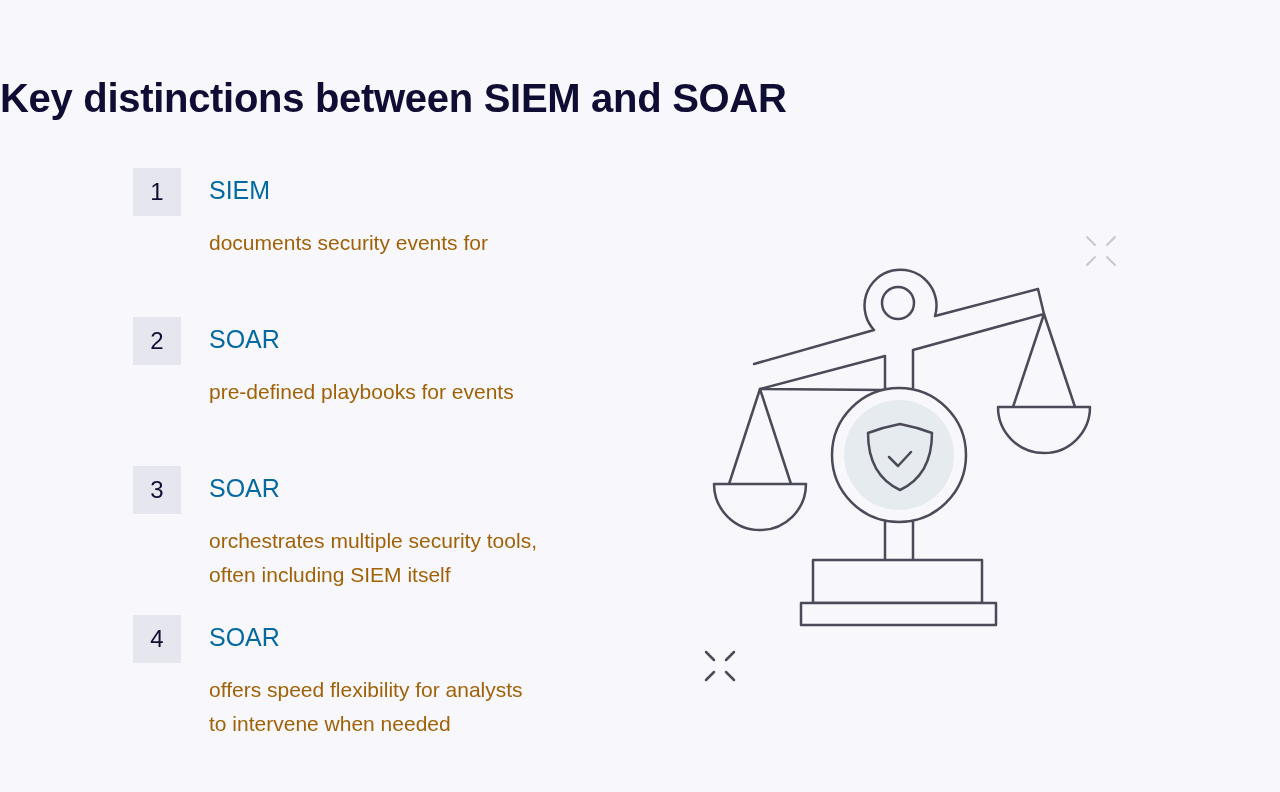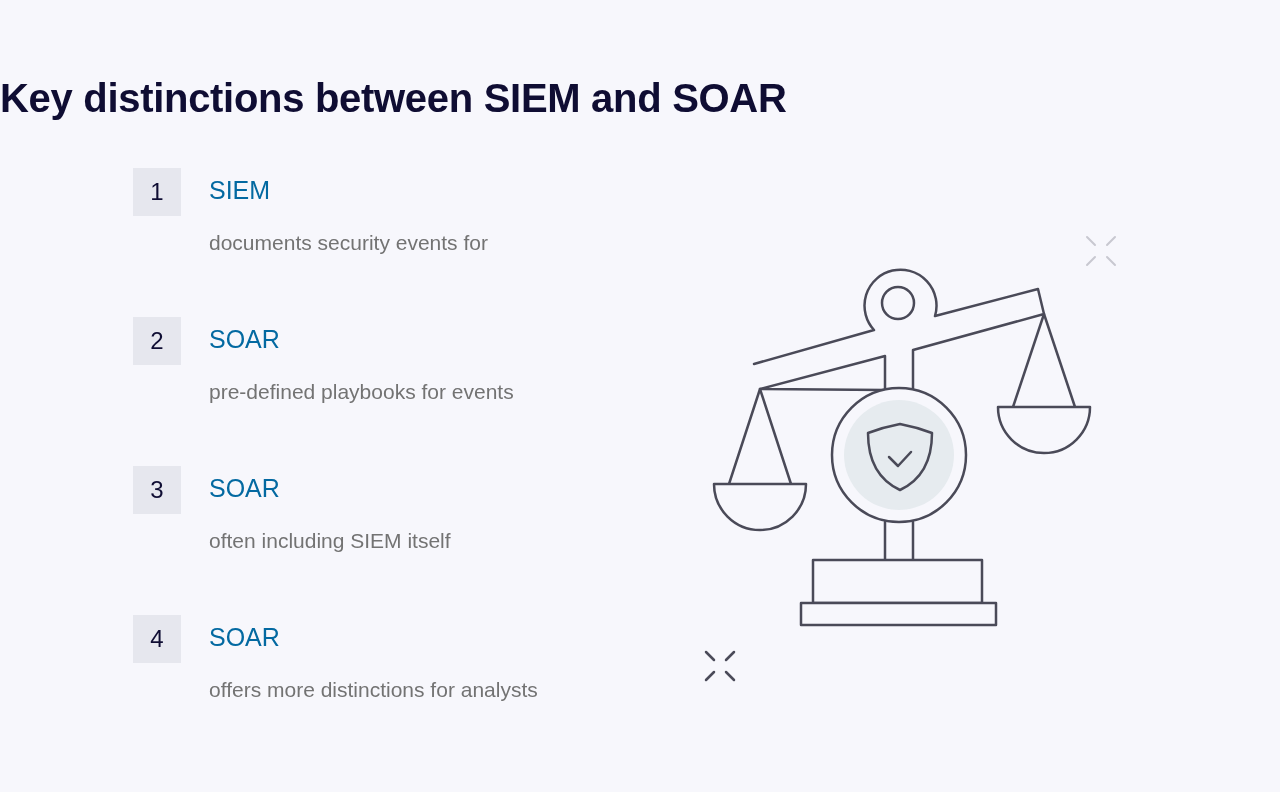--- a/index.html
+++ b/index.html
@@ -15,21 +15,21 @@
     background: #e6e7ee; color: #0f0d33;
     font-size: 24px; font-weight: 500;
     display: flex; align-items: center; justify-content: center;
   }
   .item-title {
     position: absolute; left: 76px; top: 8px;
     font-size: 25px; font-weight: 500; color: #0369a1;
   }
   .item-desc {
     position: absolute; left: 76px; top: 58px; width: 440px;
-    font-size: 21px; line-height: 34px; color: #737373;
+    font-size: 21px; line-height: 34px; color: #a16207;
   }
   .illustration { position: absolute; left: 690px; top: 220px; width: 450px; height: 480px; }
 </style>
 </head>
 <body>
 
 <div class="title">Key distinctions between SIEM and SOAR</div>
 
 <div class="item" style="top:168px;">
   <div class="num-box">1</div>
@@ -44,29 +44,31 @@
   <div class="item-title">SOAR</div>
   <div class="item-desc">
     <div>pre-defined playbooks for events</div>
   </div>
 </div>
 
 <div class="item" style="top:466px;">
   <div class="num-box">3</div>
   <div class="item-title">SOAR</div>
   <div class="item-desc">
+    <div>orchestrates multiple security tools,</div>
     <div>often including SIEM itself</div>
   </div>
 </div>
 
 <div class="item" style="top:615px;">
   <div class="num-box">4</div>
   <div class="item-title">SOAR</div>
   <div class="item-desc">
-    <div>offers more distinctions for analysts</div>
+    <div>offers speed flexibility for analysts</div>
+    <div>to intervene when needed</div>
   </div>
 </div>
 
 <svg class="illustration" viewBox="690 220 450 480" width="450" height="480">
   <g fill="none" stroke="#4a4a58" stroke-width="2.5" stroke-linejoin="round" stroke-linecap="round">
 
     <g stroke="#c8c8d0" stroke-width="2">
       <line x1="1087" y1="237" x2="1095" y2="245"></line>
       <line x1="1115" y1="237" x2="1107" y2="245"></line>
       <line x1="1087" y1="265" x2="1095" y2="257"></line>

